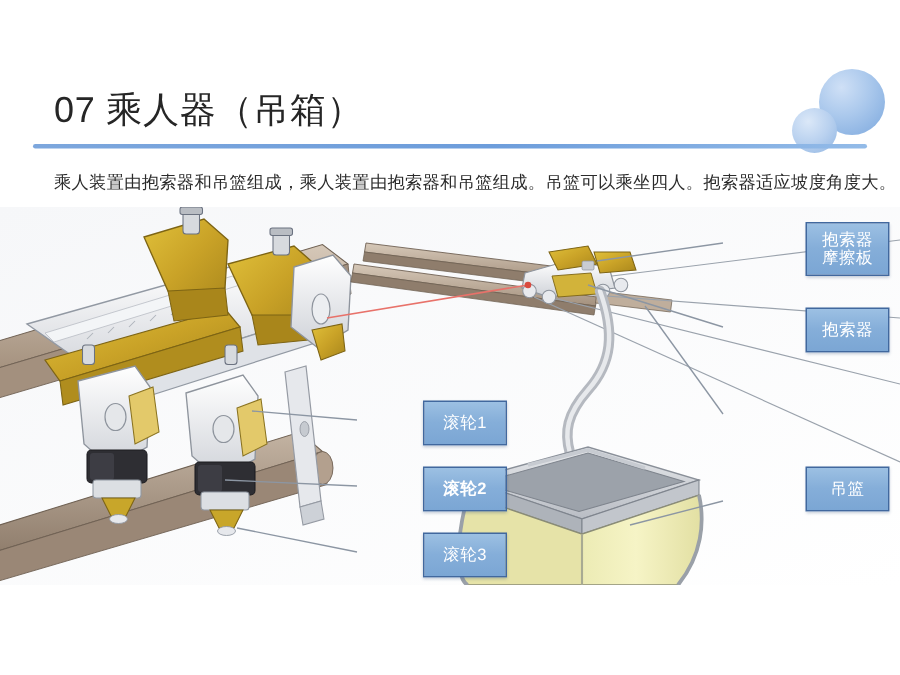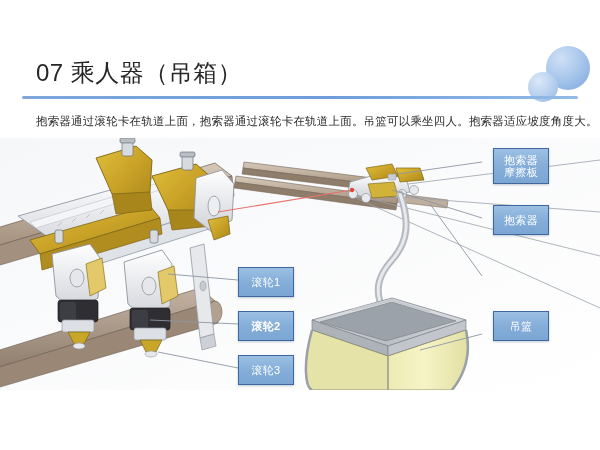--- a/index.html
+++ b/index.html
@@ -52,37 +52,38 @@
   .callout{
     position:absolute;
     background:linear-gradient(180deg,#9cc0e3 0%,#85aed9 48%,#7ba6d4 100%);
     border:1.4px solid #41689e;
     color:#ffffff;
     font-size:11px;
     display:flex;align-items:center;justify-content:center;
     text-align:center;line-height:1.12;
     box-shadow:0 1px 2px rgba(40,70,110,.28);
     letter-spacing:.3px;
+    margin-left:44px;
   }
   .callout span{display:block;}
 </style>
 </head>
 <body>
 
 <div id="slide">
 
   <div class="deco-wrap">
     <div class="circle-big"></div>
     <div class="circle-small"></div>
   </div>
 
   <div class="title">07 乘人器（吊箱）</div>
   <div class="divider"></div>
 
-  <div class="subtitle">抱索器通过滚轮卡在轨道上面，抱索器通过滚轮卡在轨道上面。吊篮可以乘坐四人。抱索器适应坡度角度大。</div>
+  <div class="subtitle">乘人装置由抱索器和吊篮组成，乘人装置由抱索器和吊篮组成。吊篮可以乘坐四人。抱索器适应坡度角度大。</div>
 
   <div class="stage">
     <svg width="600" height="252" viewBox="0 0 600 252">
       <defs>
         <linearGradient id="railG" x1="0" y1="0" x2="0" y2="1">
           <stop offset="0" stop-color="#c3b3a2"></stop>
             <stop offset="1" stop-color="#8f7d6c"></stop>
         </linearGradient>
         <linearGradient id="railT" x1="0" y1="0" x2="0" y2="1">
           <stop offset="0" stop-color="#d6c8b8"></stop>

